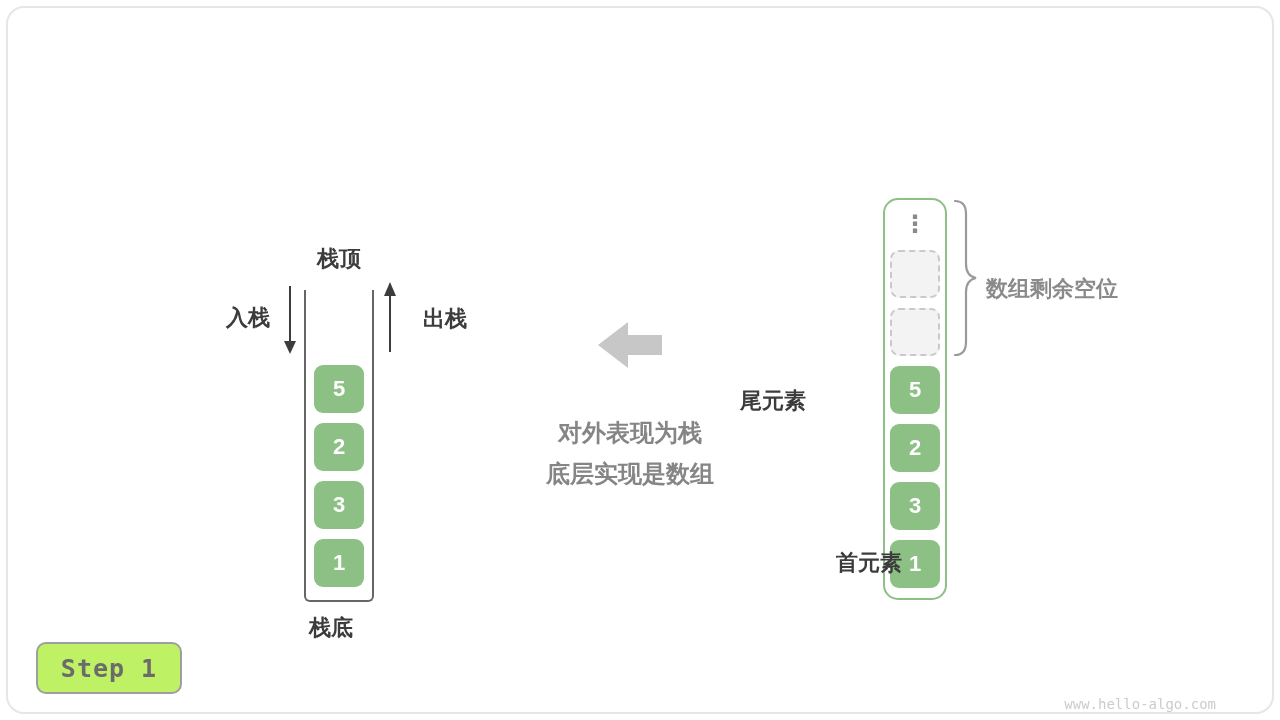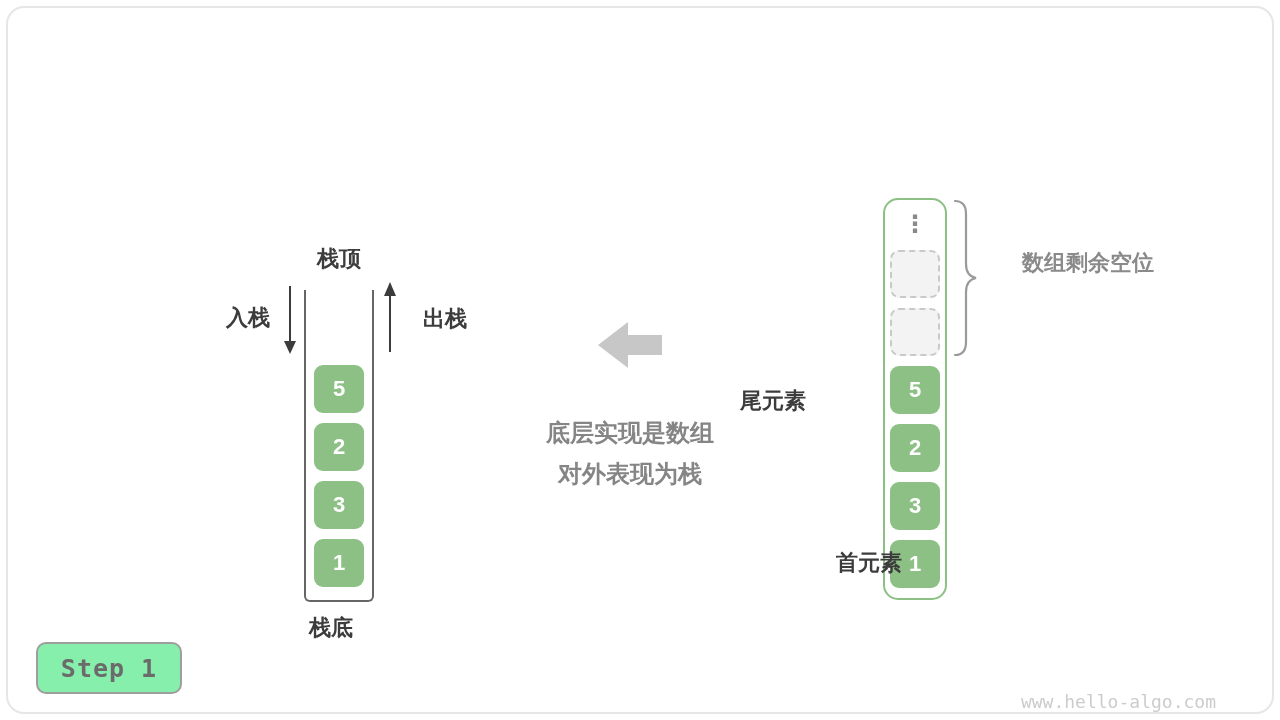--- a/index.html
+++ b/index.html
@@ -88,35 +88,35 @@
   }
   .slot{
     width:50px;height:48px;flex:0 0 auto;
     border:2px dashed #c9c9c9;
     border-radius:9px;
     background:#f3f3f3;
   }
   .tail-label{left:740px;top:388px;width:130px;}
   .head-label{left:772px;top:550px;width:130px;text-align:right;}
   .brace{position:absolute;left:952px;top:198px;}
-  .remaining-label{left:986px;top:250px;margin-left:36px;}
+  .remaining-label{left:986px;top:276px;}
   
   .step-badge{
     position:absolute;left:36px;top:642px;width:146px;height:52px;
     border:2px solid #9e9e9e;border-radius:10px;
-    background:#86efac;
+    background:#bef264;
     display:flex;align-items:center;justify-content:center;
     font-family:"DejaVu Sans Mono",monospace;
     font-weight:bold;font-size:25px;color:#6b6b6b;
     letter-spacing:1px;
   }
   .watermark{
     position:absolute;right:64px;bottom:8px;
     font-family:"DejaVu Sans Mono",monospace;
-    font-size:18px;color:#cccccc;text-align:center;
+    font-size:14px;color:#cccccc;text-align:center;
   }
 </style>
 </head>
 <body>
 
 <div class="canvas">
   <div class="card"></div>
 
   <div class="label stack-top-label">栈顶</div>
   <div class="label push-label">入栈</div>
@@ -137,22 +137,22 @@
     <div class="cell">3</div>
     <div class="cell">1</div>
   </div>
 
   <div class="label stack-bottom-label">栈底</div>
 
   <svg class="block-arrow" width="64" height="46" viewBox="0 0 64 46">
     <polygon points="0,23 30,0 30,13 64,13 64,33 30,33 30,46" fill="#C7C7C7"></polygon>
   </svg>
   <div class="caption">
+    <div>对外表现为栈</div>
     <div>底层实现是数组</div>
-    <div>对外表现为栈</div>
   </div>
 
   <div class="array-container">
     <div class="ellipsis">⋮</div>
     <div class="slot"></div>
     <div class="slot"></div>
     <div class="cell">5</div>
     <div class="cell">2</div>
     <div class="cell">3</div>
     <div class="cell">1</div>

